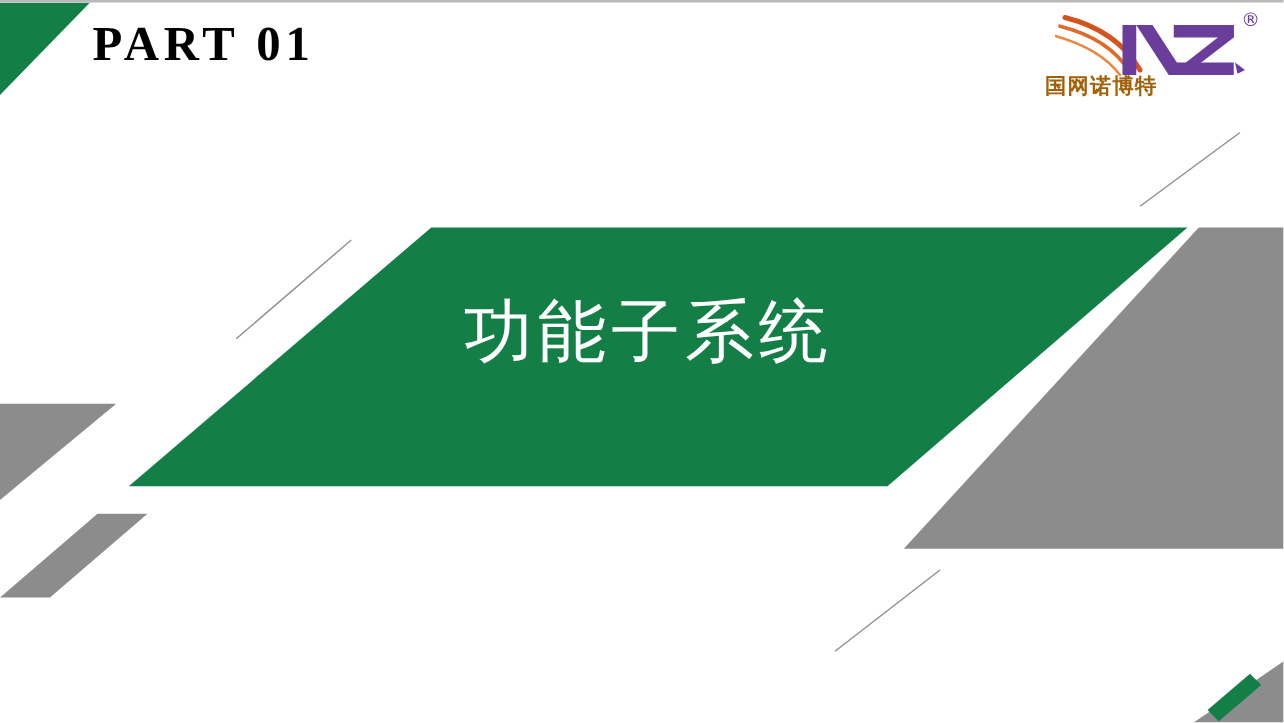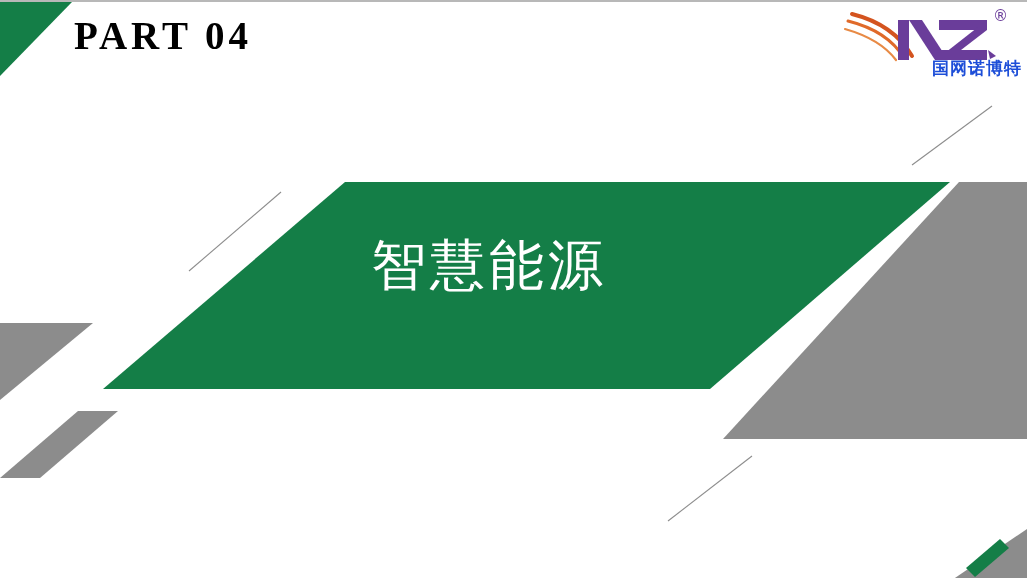--- a/index.html
+++ b/index.html
@@ -70,25 +70,25 @@
     left: 0;
     top: 0;
     width: 186px;
     height: 62px;
   }
   #logo-company {
     position: absolute;
     left: 0;
     top: 51px;
     width: 186px;
-    text-align: right;
+    text-align: left;
     font-family: "DejaVu Sans", "Liberation Sans", sans-serif;
     font-size: 17px;
     font-weight: 700;
-    color: #1d4ed8;
+    color: #a16207;
     letter-spacing: 1px;
     white-space: nowrap;
   }
   #logo-tagline {
     position: absolute;
     left: 0;
     top: 74px;
     width: 190px;
     text-align: center;
     font-family: "DejaVu Sans", "Liberation Sans", sans-serif;
@@ -127,23 +127,23 @@
 
     <polygon points="1027,527 1027,578 952,578" fill="#8c8c8c"></polygon>
 
     <polygon points="1000,537 1009,546 975,575 966,566" fill="#147E47"></polygon>
 
     <line x1="189" y1="269" x2="281" y2="190" stroke="#8d8d8d" stroke-width="1.1"></line>
     <line x1="912" y1="163" x2="992" y2="104" stroke="#8d8d8d" stroke-width="1.1"></line>
     <line x1="668" y1="519" x2="752" y2="454" stroke="#8d8d8d" stroke-width="1.1"></line>
   </svg>
 
-  <div id="part-label">PART 04</div>
+  <div id="part-label">PART 01</div>
 
-  <div id="section-title">智慧能源</div>
+  <div id="section-title">功能子系统</div>
 
   <div id="logo">
 
     <svg id="logo-mark" viewBox="0 0 186 62" xmlns="http://www.w3.org/2000/svg">
 
       <path d="M16 8 C 40 14, 62 26, 76 50" stroke="#d4541f" stroke-width="4" fill="none" stroke-linecap="round"></path>
       <path d="M12 15 C 36 21, 56 32, 68 52" stroke="#e06a2a" stroke-width="3" fill="none" stroke-linecap="round"></path>
       <path d="M9 23 C 30 29, 48 38, 60 54" stroke="#e88a45" stroke-width="2.2" fill="none" stroke-linecap="round"></path>
 
       <rect x="62" y="14" width="11" height="40" fill="#6a3d9a"></rect>

